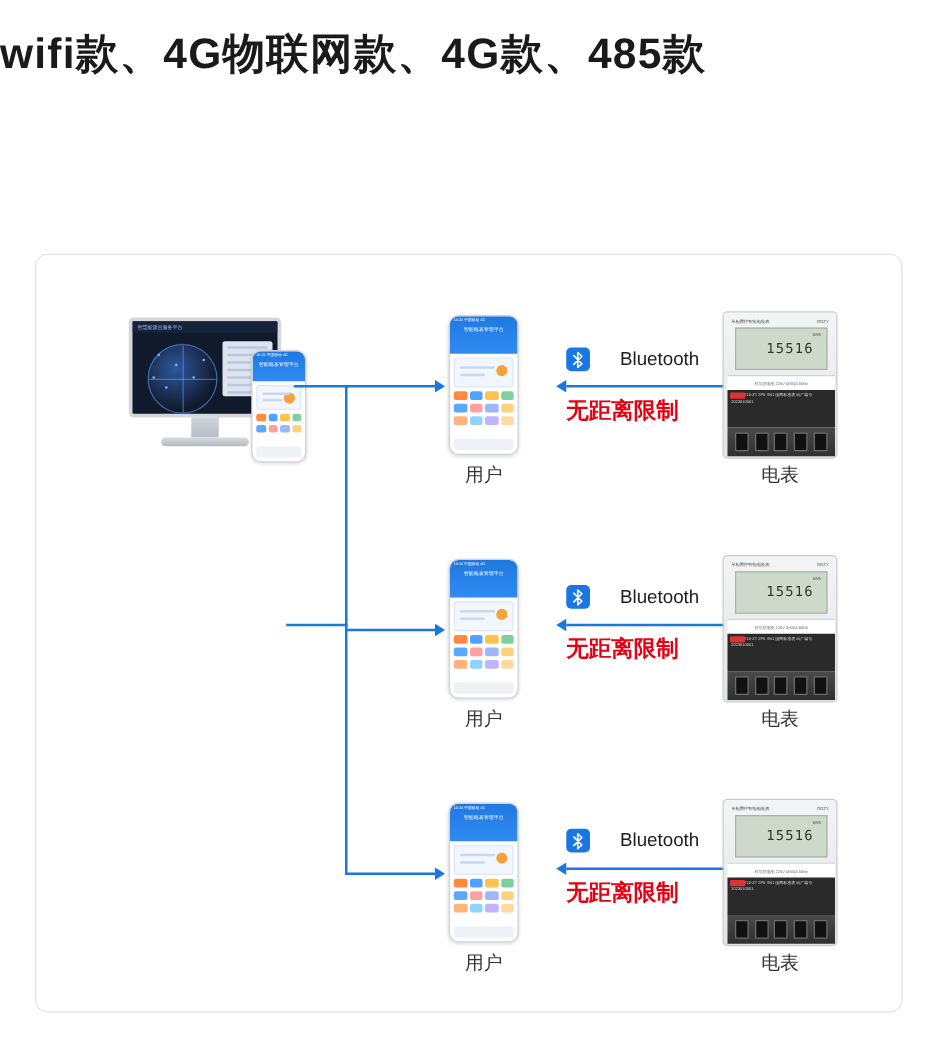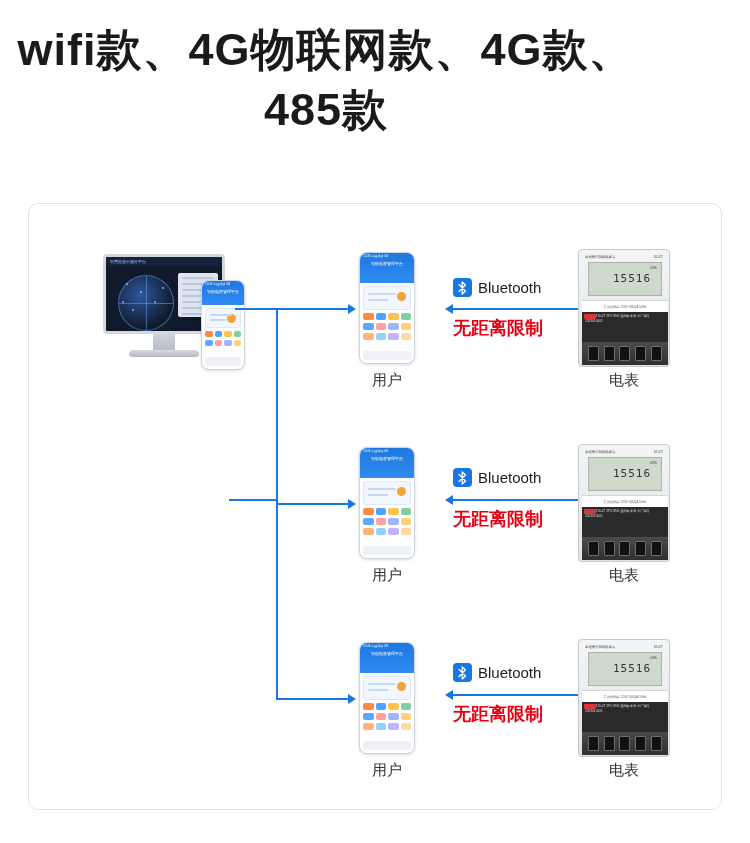--- a/index.html
+++ b/index.html
@@ -20,22 +20,22 @@
     width: 750px;
     height: 843px;
   }
 
   
   .headline {
     position: absolute;
     top: 20px;
     left: 0;
     width: 652px;
-    text-align: center;
-    font-size: 45px;
+    text-align: left;
+    font-size: 34px;
     font-weight: bold;
     letter-spacing: 1px;
     color: #1a1a1a;
   }
   .paragraph {
     position: absolute;
     top: 78px;
     left: 28px;
     width: 694px;
     font-size: 17.5px;
@@ -347,21 +347,21 @@
     border-top: 5px solid transparent;
     border-bottom: 5px solid transparent;
     border-right: 8px solid #1877e0;
   }
 
   
   .bt-wrap {
     position: absolute;
     display: flex;
     align-items: center;
-    gap: 6px;
+    gap: 24px;
   }
   .bt-badge {
     width: 19px; height: 19px;
     background: #1877e0;
     border-radius: 4px;
     position: relative;
   }
   .bt-badge svg { position: absolute; left: 4px; top: 2.5px; }
   .bt-text {
     font-size: 15px;

